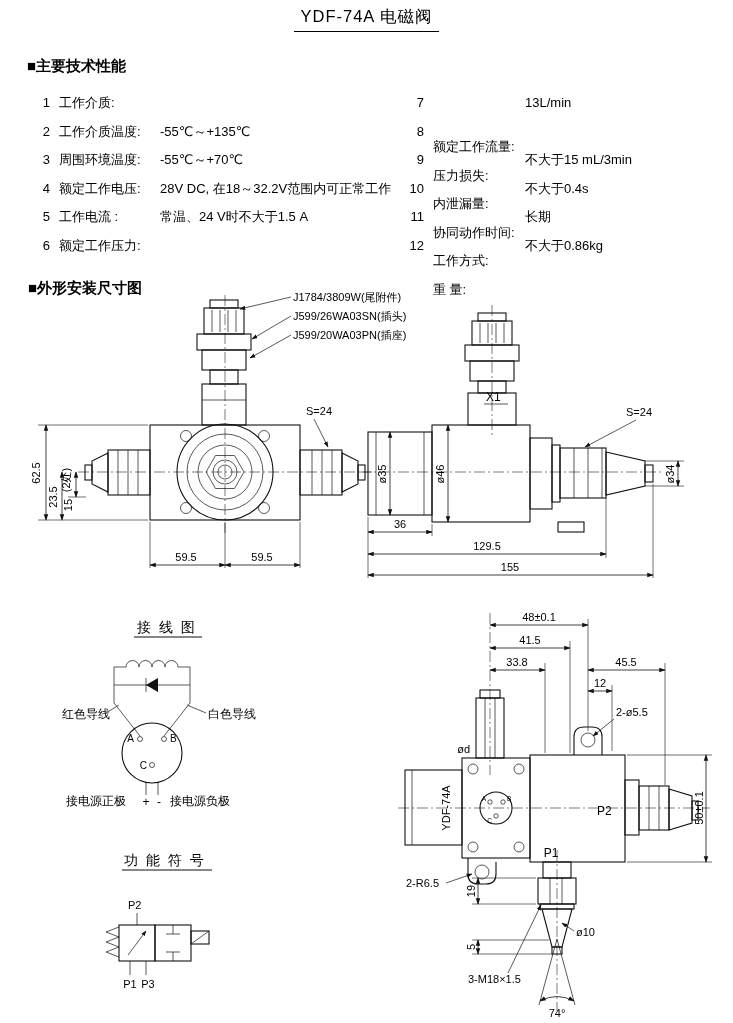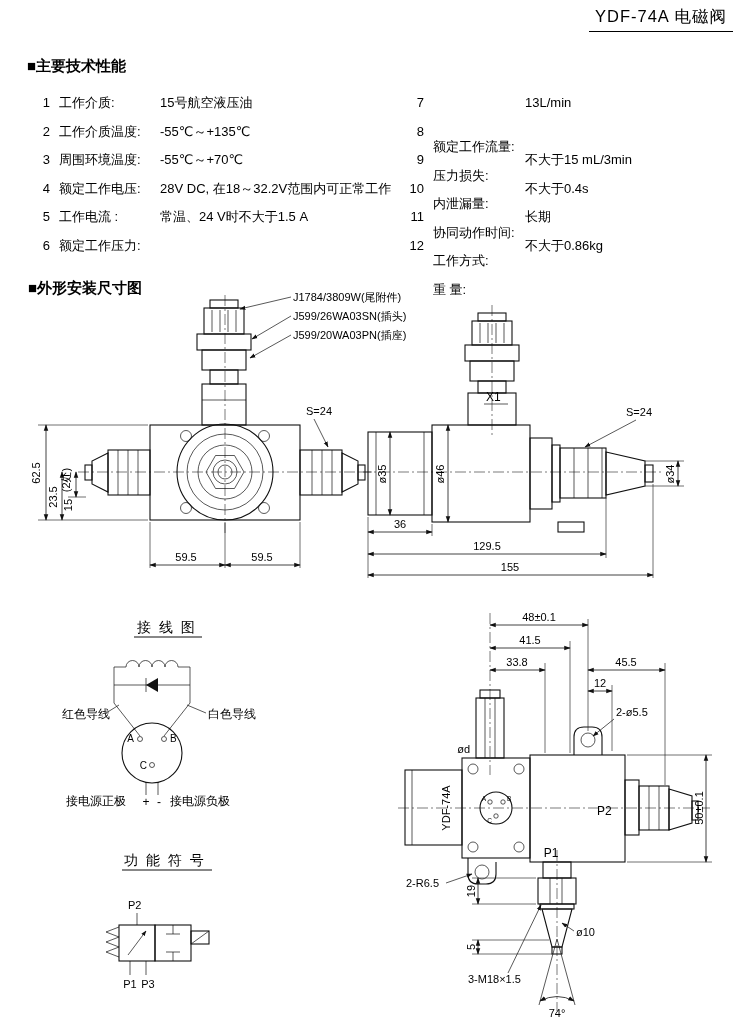--- a/index.html
+++ b/index.html
@@ -1,18 +1,18 @@
 <!DOCTYPE html>
 <html><head>
 <meta charset="utf-8">
 <style>
   html,body{margin:0;padding:0;}
   body{width:733px;height:1023px;position:relative;background:#fff;color:#000;
        font-family:"Liberation Sans","DejaVu Sans",sans-serif;overflow:hidden;}
-  .title-wrap{position:absolute;top:6px;left:0;right:0;text-align:right;}
+  .title-wrap{position:absolute;top:6px;left:0;right:0;text-align:center;}
   .title{display:inline-block;font-size:16.5px;letter-spacing:1px;border-bottom:1.3px solid #000;padding:0 6px 3px 6px;}
   .sec-head{position:absolute;font-size:15px;font-weight:bold;}
   #spec-head{top:57px;left:27px;}
   .spec-col{position:absolute;top:95px;font-size:13px;}
   #spec-col-left{left:30px;width:375px;}
   #spec-col-right{left:404px;width:329px;}
   .spec-row{display:flex;height:28.6px;align-items:flex-start;line-height:1.25;}
   .num{width:20px;text-align:right;margin-right:9px;flex:none;}
   #spec-col-left .lab{width:101px;flex:none;}
   #spec-col-right .lab{width:92px;flex:none;margin-top:44px;}
@@ -35,21 +35,20 @@
 <div class="title-wrap">
   <span class="title">YDF-74A 电磁阀</span>
 </div>
 
 <div class="sec-head" id="spec-head">■主要技术性能</div>
 
 <div class="spec-col" id="spec-col-left">
   <div class="spec-row">
       <span class="num">1</span>
       <span class="lab">工作介质:</span>
-      <span class="val">15号航空液压油</span>
     </div>
   <div class="spec-row">
       <span class="num">2</span>
       <span class="lab">工作介质温度:</span>
       <span class="val">-55℃～+135℃</span>
     </div>
   <div class="spec-row">
       <span class="num">3</span>
       <span class="lab">周围环境温度:</span>
       <span class="val">-55℃～+70℃</span>

